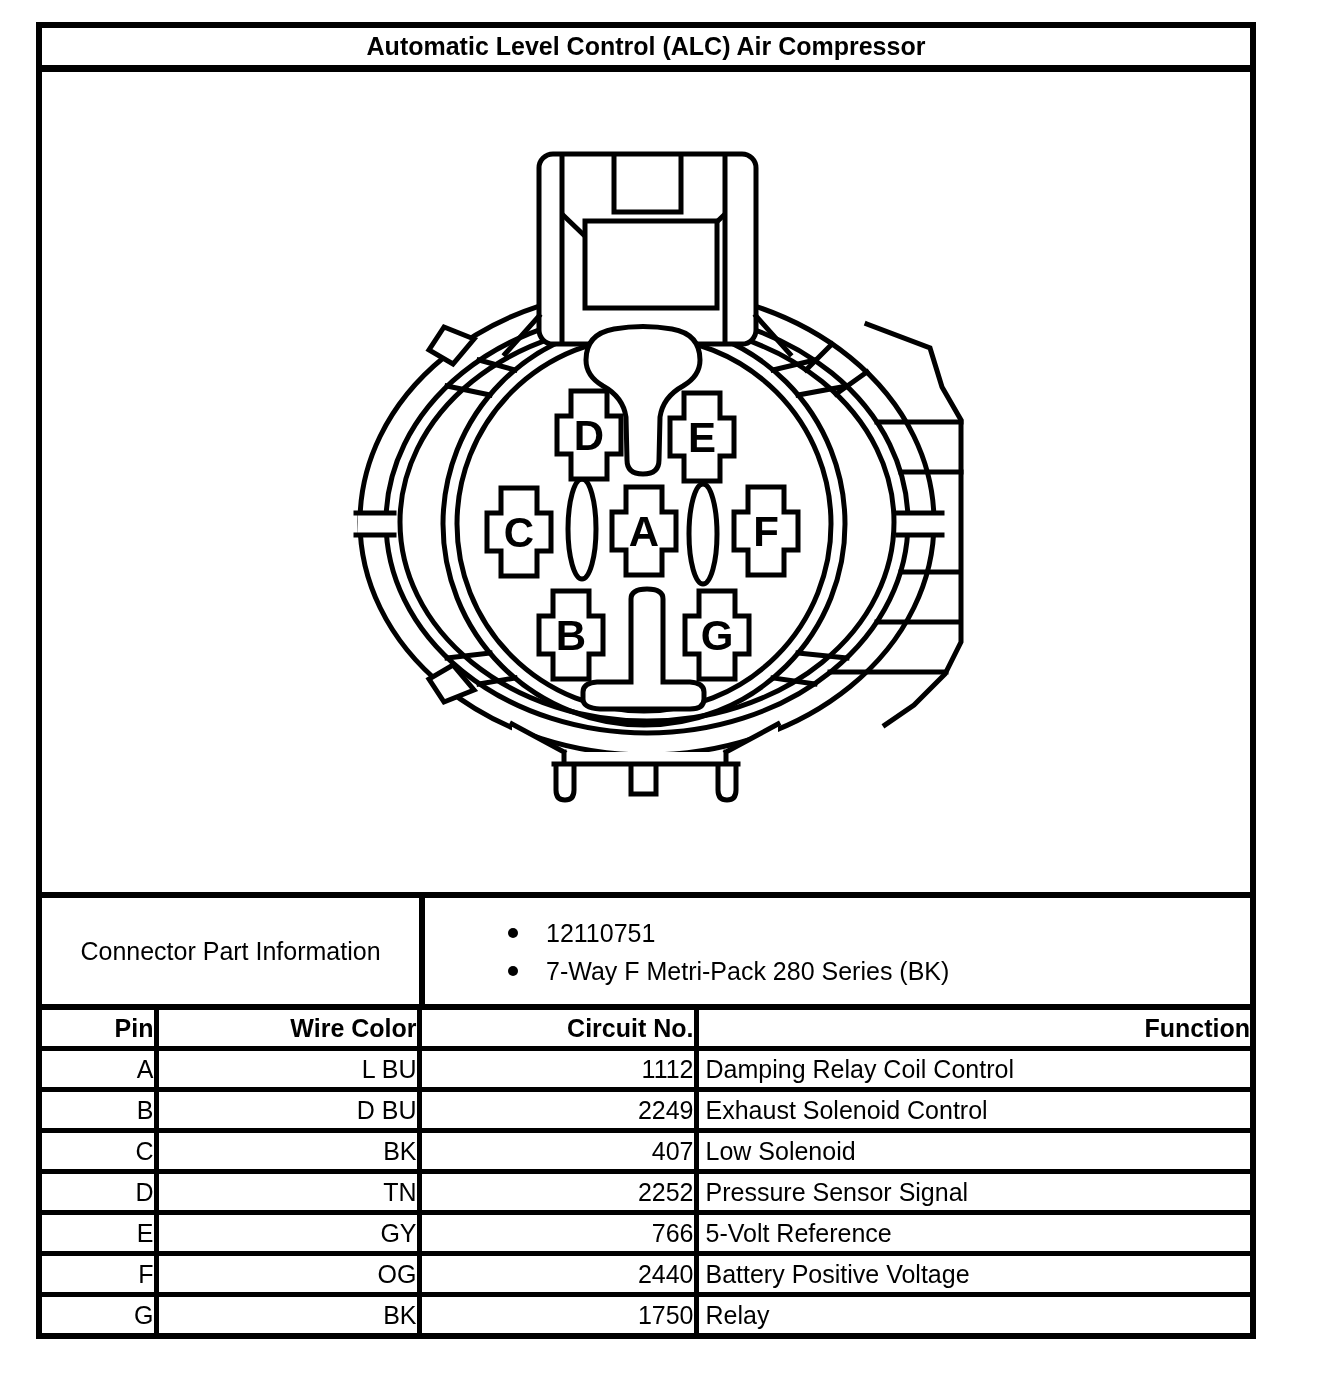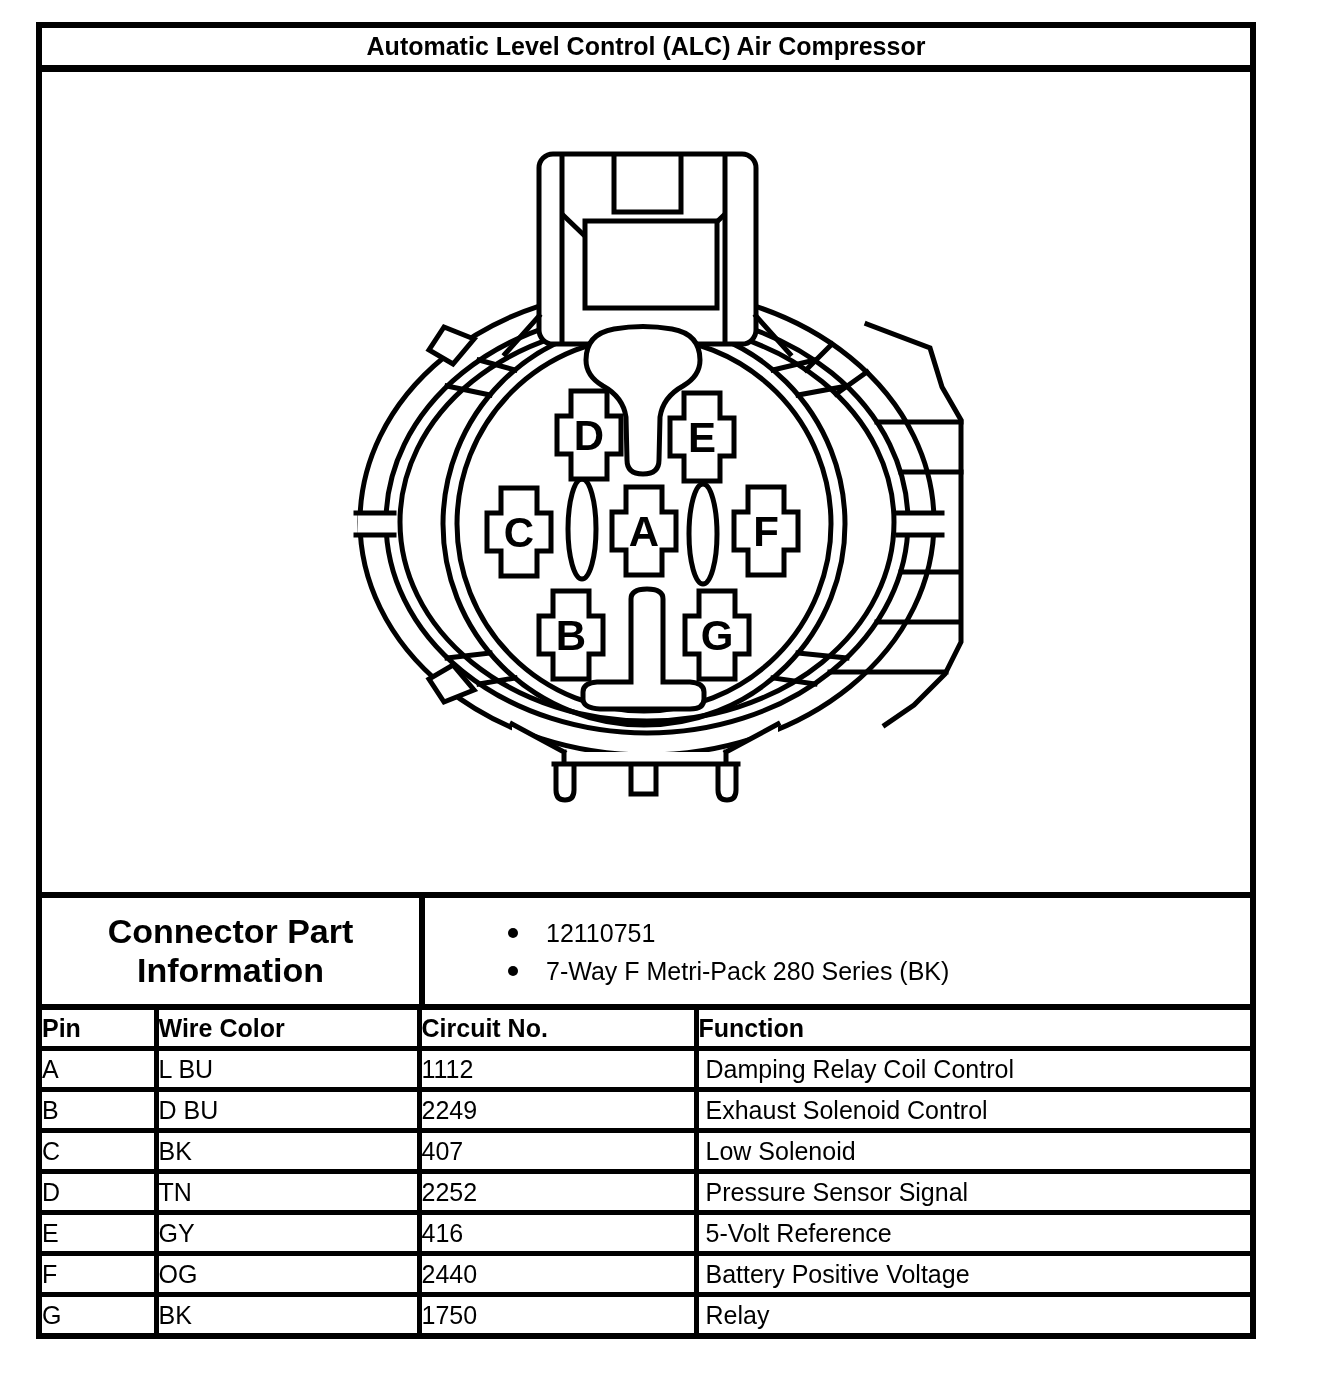--- a/index.html
+++ b/index.html
@@ -1,26 +1,26 @@
 <!DOCTYPE html>
 <html><head>
 <meta charset="utf-8">
 <style>
   html,body{margin:0;padding:0;background:#fff;}
   body{width:1328px;height:1382px;position:relative;font-family:"Liberation Sans",sans-serif;color:#000;}
   .doc{position:absolute;left:36px;top:22px;width:1220px;border:6px solid #000;box-sizing:border-box;background:#fff;}
   .title-row{height:37px;border-bottom:7px solid #000;display:flex;align-items:center;justify-content:center;font-size:25px;font-weight:bold;}
   .diagram-row{height:820px;border-bottom:6px solid #000;overflow:hidden;}
   .info-row{height:112px;border-bottom:6px solid #000;display:flex;box-sizing:border-box;}
-  .info-label{width:377px;flex:none;border-right:6px solid #000;display:flex;align-items:center;justify-content:center;font-size:34px;font-weight:bold;text-align:center;}
+  .info-label{width:377px;flex:none;border-right:6px solid #000;display:flex;align-items:center;justify-content:center;font-size:25px;font-weight:normal;text-align:center;}
   .info-items{flex:1;padding:16px 0 0 62px;font-size:25px;margin-left:21px;}
   .bullet-item{display:flex;align-items:center;height:38px;}
   .dot{width:10px;height:10px;border-radius:50%;background:#000;margin-right:28px;flex:none;}
   table.pin-table{width:100%;border-collapse:collapse;table-layout:fixed;font-size:25px;}
-  .pin-table th,.pin-table td{border:5px solid #000;height:36px;padding:0;text-align:left;overflow:hidden;white-space:nowrap;}
+  .pin-table th,.pin-table td{border:5px solid #000;height:36px;padding:0;text-align:right;overflow:hidden;white-space:nowrap;}
   .pin-table th{font-weight:bold;}
   .pin-table .fn{text-align:left;padding-left:7px;margin-top:40px;}
   .pin-table th:first-child,.pin-table td:first-child{border-left:0;}
   .pin-table th:last-child,.pin-table td:last-child{border-right:0;}
   .pin-table thead th{border-top:0;}
   .pin-table tr:last-child td{border-bottom:0;}
   svg .ln{stroke:#000;stroke-width:5;fill:none;stroke-linecap:square;}
   svg .wh{stroke:#000;stroke-width:5;fill:#fff;}
   svg .fillonly{fill:#fff;stroke:none;}
   svg text.pinlbl{font-family:"Liberation Sans",sans-serif;font-size:42px;font-weight:bold;fill:#000;text-anchor:middle;}
@@ -172,21 +172,21 @@
       </tr>
       <tr>
         <td>D</td>
         <td>TN</td>
         <td>2252</td>
         <td class="fn">Pressure Sensor Signal</td>
       </tr>
       <tr>
         <td>E</td>
         <td>GY</td>
-        <td>416</td>
+        <td>766</td>
         <td class="fn">5-Volt Reference</td>
       </tr>
       <tr>
         <td>F</td>
         <td>OG</td>
         <td>2440</td>
         <td class="fn">Battery Positive Voltage</td>
       </tr>
       <tr>
         <td>G</td>

